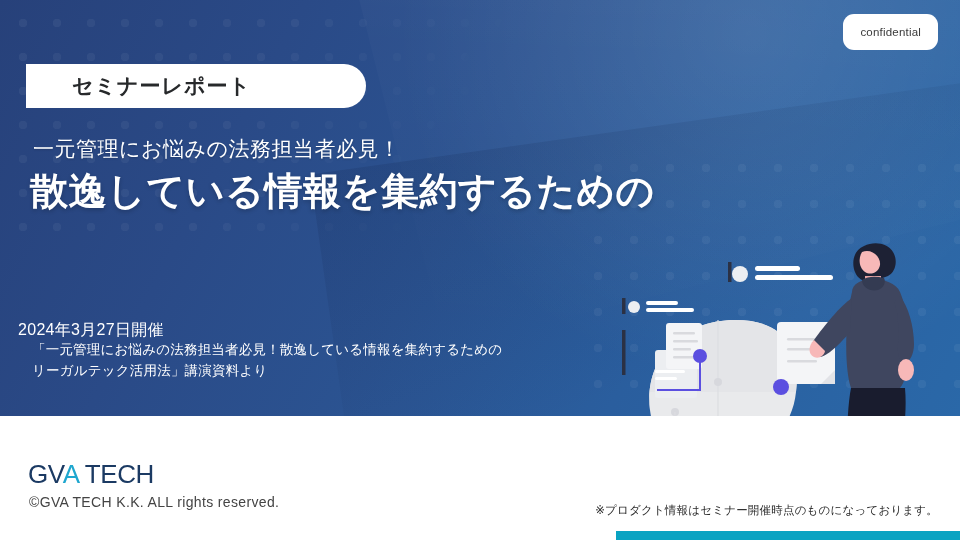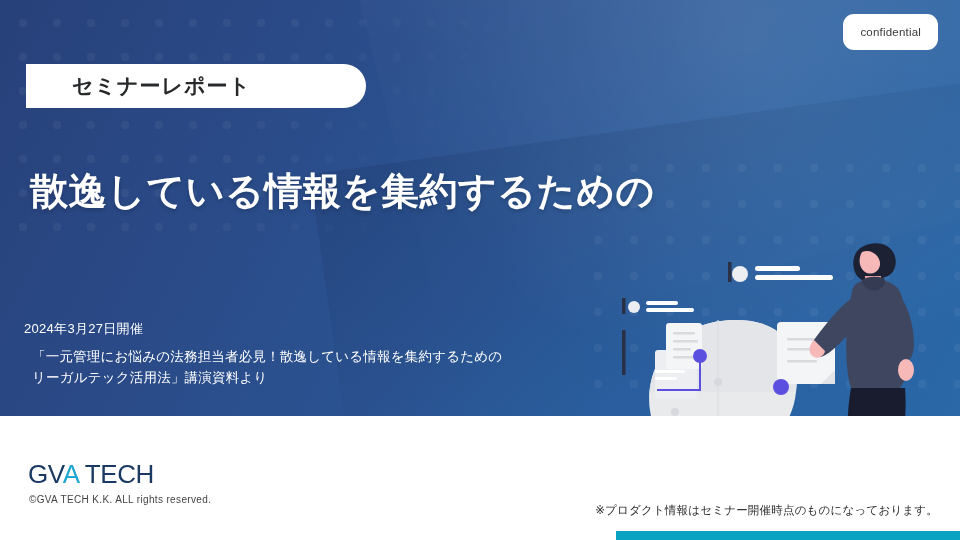--- a/index.html
+++ b/index.html
@@ -83,40 +83,40 @@
   .title {
     position:absolute; left:30px; top:166px;
     width:880px;
     color:#ffffff; font-size:38px; font-weight:bold;
     line-height:1.33; letter-spacing:.5px;
     text-shadow:0 2px 4px rgba(0,0,0,.2);
   }
   .title-line { display:block; }
 
   .event-date {
-    position:absolute; left:24px; top:320px;
-    color:#ffffff; font-size:13px; letter-spacing:.3px;
+    position:absolute; left:18px; top:320px;
+    color:#ffffff; font-size:16px; letter-spacing:.3px;
   }
   .event-source {
-    position:absolute; left:32px; top:347px;
+    position:absolute; left:32px; top:340px;
     width:600px;
     color:#ffffff; font-size:13.5px; line-height:1.55; letter-spacing:.2px;
   }
   .event-source span { display:block; }
 
   
   .logo {
     position:absolute; left:28px; top:459px;
     font-size:26px; font-weight:normal; letter-spacing:-.4px;
     color:#1b3a63; white-space:nowrap;
   }
   .logo .a { color:#1fa7cf; }
   .copyright {
     position:absolute; left:29px; top:494px;
-    color:#444; font-size:10px; letter-spacing:.35px; white-space:nowrap;
+    color:#444; font-size:14px; letter-spacing:.35px; white-space:nowrap;
   }
   .footnote {
     position:absolute; right:22px; top:503px;
     color:#2b2b2b; font-size:11.5px; letter-spacing:.2px; white-space:nowrap;margin-left:40px;
   }
   .accent-bar {
     position:absolute; left:616px; bottom:0; width:344px; height:9px;
     background:#0aa3c2;
   }
 
@@ -257,20 +257,21 @@
           <path d="M240 281 C238 288 240 293 248 293 L264 293 C268 293 268 287 266 281 Z" fill="#1d2134"></path>
           <path d="M268 281 C266 288 268 293 276 293 L292 293 C296 293 296 287 294 281 Z" fill="#1d2134"></path>
         </g>
       </svg>
     </div>
 
     <div class="confidential">confidential</div>
 
     <div class="report-pill">セミナーレポート</div>
 
+    <div class="subtitle">一元管理にお悩みの法務担当者必見！</div>
 
     <div class="title">
       <span class="title-line">散逸している情報を集約するための</span>
     </div>
 
     <div class="event-date">2024年3月27日開催</div>
 
     <div class="event-source">
       <span>「一元管理にお悩みの法務担当者必見！散逸している情報を集約するための</span>
       <span>リーガルテック活用法」講演資料より</span>

